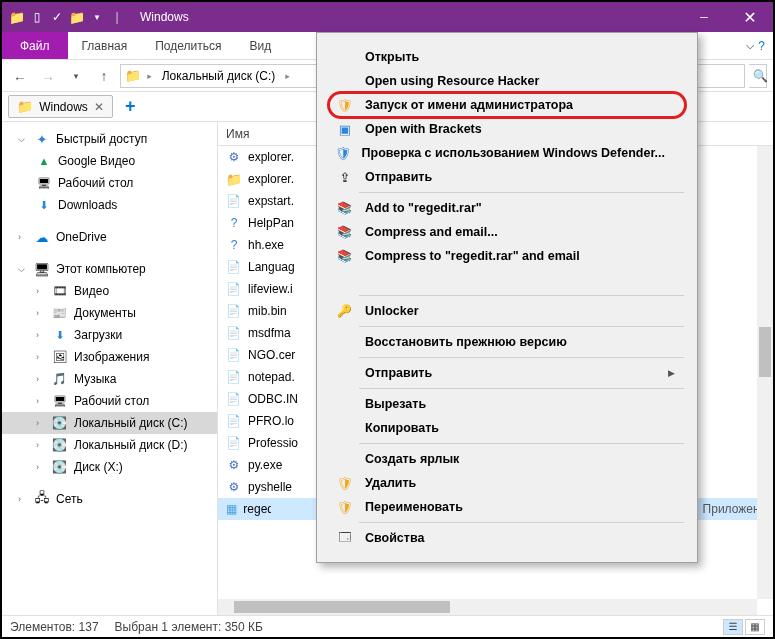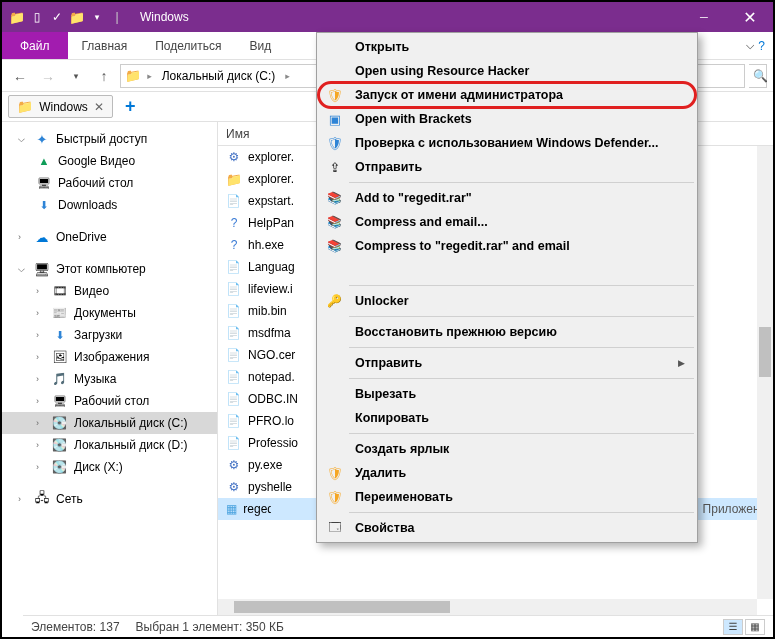--- a/index.html
+++ b/index.html
@@ -57,27 +57,27 @@
 .list .row .fname { width: 66px; overflow: hidden; }
 .list .row.sel .fname { width: 200px; }
 .list .row .date { color: #555; padding-left: 320px; }
 .list .row .type { color: #555; padding-left: 20px; }
 .vscroll { position: absolute; right: 0; top: 24px; bottom: 16px; width: 16px; background: #f0f0f0; }
 .vscroll .thumb { position: absolute; left: 2px; right: 2px; top: 40%; height: 50px; background: #c0c0c0; }
 .hscroll { position: absolute; left: 0; right: 16px; bottom: 0; height: 16px; background: #f0f0f0; }
 .hscroll .thumb { position: absolute; top: 2px; bottom: 2px; left: 3%; width: 40%; background: #c0c0c0; }
 
 
-.statusbar { height: 22px; border-top: 1px solid #e1e1e1; display: flex; align-items: center; padding: 0 8px; gap: 16px; color: #444; font-size: 12px; margin-left: 21px; }
+.statusbar { height: 22px; border-top: 1px solid #e1e1e1; display: flex; align-items: center; padding: 0 8px; gap: 16px; color: #444; font-size: 12px; }
 .statusbar .right { margin-left: auto; display: flex; gap: 2px; }
 .statusbar .viewbtn { width: 20px; height: 16px; border: 1px solid #ccc; display:flex; align-items:center; justify-content:center; font-size:10px; }
 .statusbar .viewbtn.active { background:#cde8ff; }
 
 
-.ctx { position: absolute; left: 314px; top: 30px; width: 382px; background: #f0f0f0; border: 1px solid #a0a0a0; box-shadow: 4px 4px 8px rgba(0,0,0,.3); z-index: 100; padding: 2px; }
+.ctx { position: absolute; left: 314px; top: 30px; width: 382px; background: #f0f0f0; border: 1px solid #a0a0a0; box-shadow: 4px 4px 8px rgba(0,0,0,.3); z-index: 100; padding: 12px; }
 .ctx .mi { display: flex; align-items: center; height: 24px; padding: 0 28px 0 6px; gap: 10px; position: relative; }
 .ctx .mi .mico { width: 20px; height: 20px; display: flex; align-items: center; justify-content: center; font-size: 13px; }
 .ctx .mi .mlabel { font-size: 12.5px; color: #000; white-space: nowrap; font-weight: bold; }
 .ctx .mi.bold .mlabel { font-weight: 600; }
 .ctx .mi .sub { position: absolute; right: 10px; font-size: 9px; color: #555; }
 .ctx .msep { height: 1px; background: #d0d0d0; margin: 3px 1px 3px 30px; }
 .ctx .mi.highlight { outline: 3px solid #e02020; outline-offset: -1px; border-radius: 12px; }
 
 
 .icon-folder { color: #e8b34a; }

